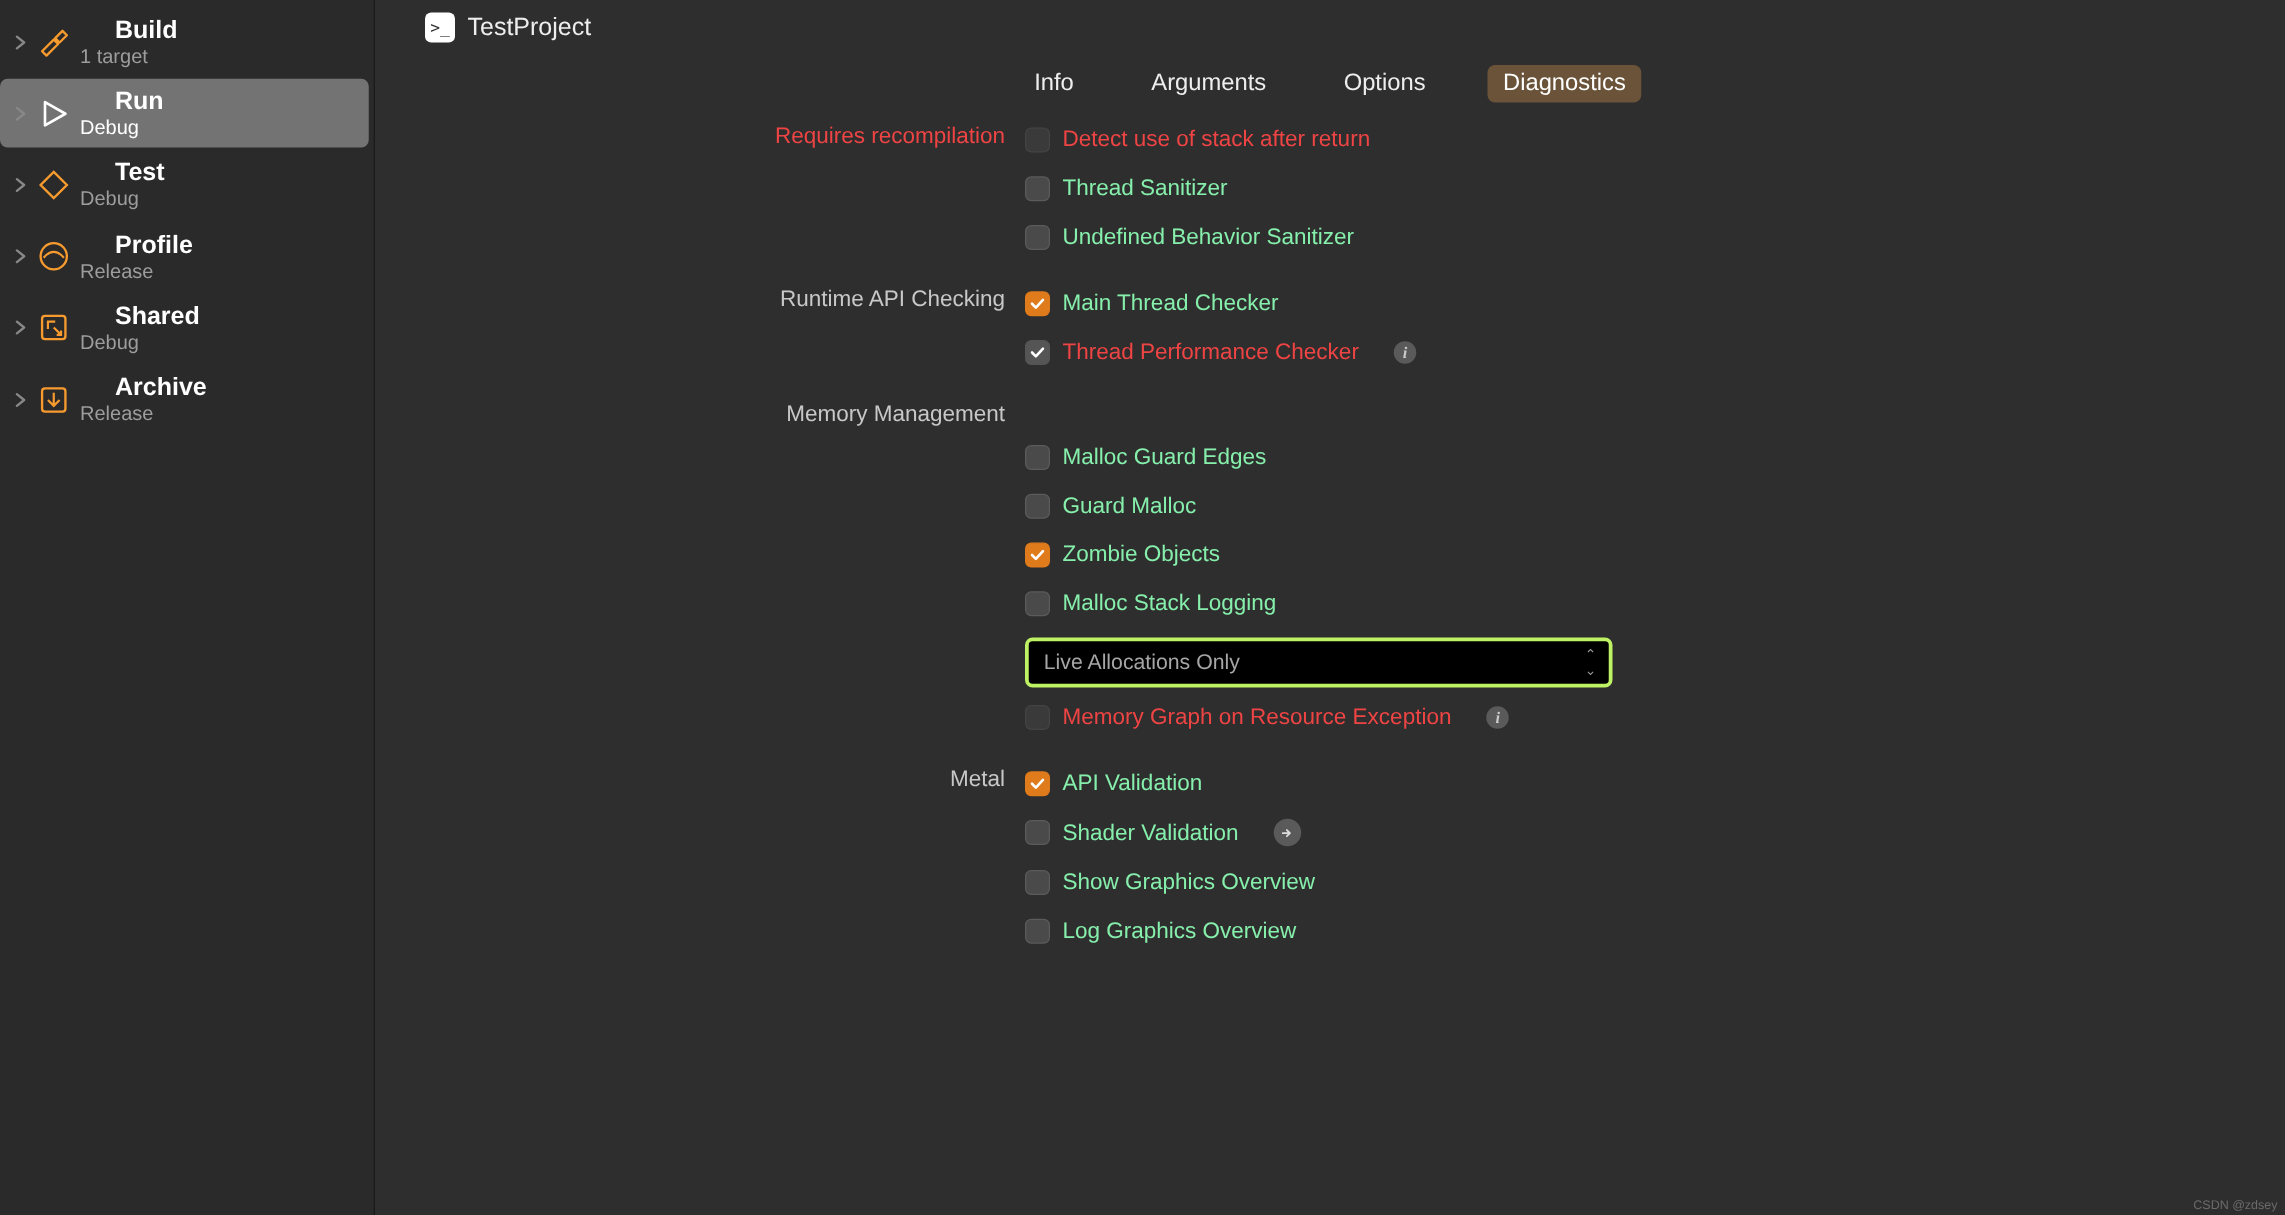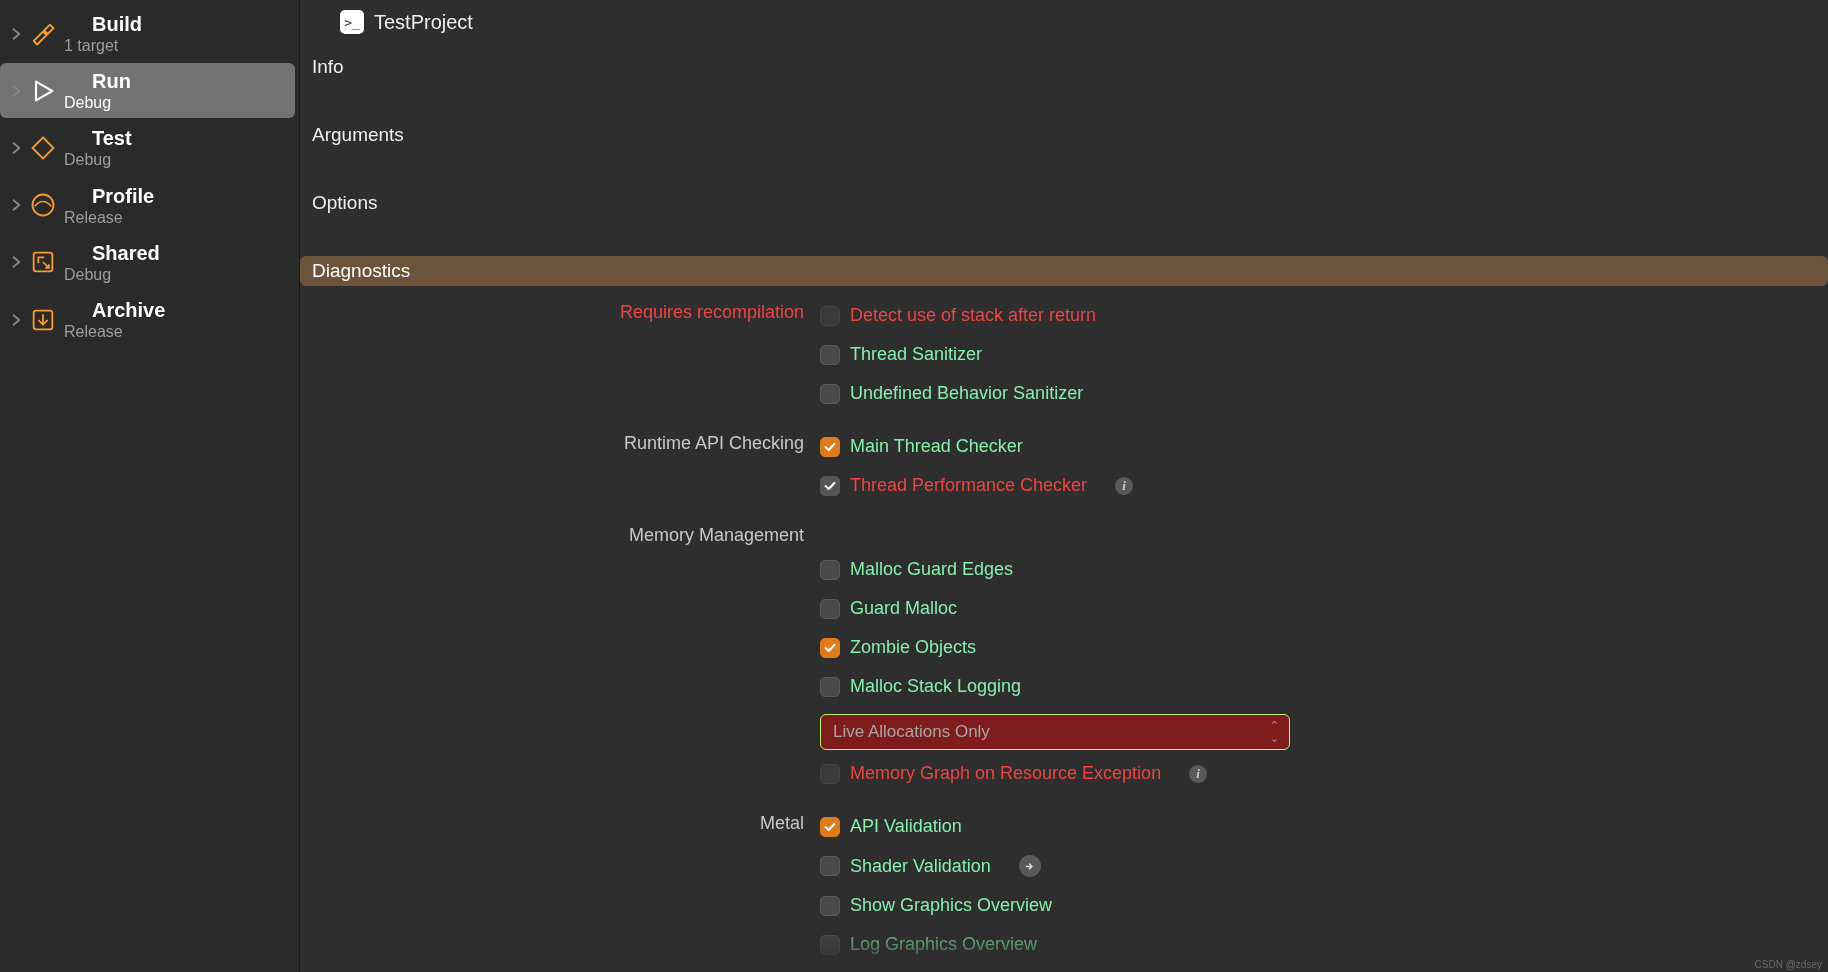--- a/index.html
+++ b/index.html
@@ -73,21 +73,20 @@
     font-family: monospace;
     font-size: 13px;
     color:#333;
   }
   .project-title { font-size: 20px; color:#eee;}
   .tabs {
     display:flex;
     justify-content:center;
     gap: 38px;
     padding: 14px 0 10px 0;
-    flex-direction: column;
   }
   .tab {
     font-size: 19px;
     color: #eee;
     cursor:pointer;
     padding: 4px 12px;
     border-radius: 6px;
   }
   .tab.selected {
     background: #6a5338;
@@ -153,29 +152,29 @@
     background:#5a5a5a;
     display:flex;align-items:center;justify-content:center;
     margin-left: 18px;
     cursor:pointer;
   }
   .arrow-circle svg{width:13px;height:13px;}
   .popup {
     margin-top:4px;
     margin-left: 0;
     width: 470px;
-    background:#7f1d1d;
+    background:#000000;
     color:#a6a6a6;
     border-radius:6px;
     padding: 4px 12px;
     font-size:17px;
     display:flex;
     justify-content:space-between;
     align-items:center;
-    border:1px solid #bef264;
+    border:3px solid #bef264;
   }
   .popup .updn { font-size:11px;color:#999; letter-spacing:-2px;}
   .footer {
     border-top: 1px solid #1d1d1d;
     background:#2e2e2e;
     padding: 18px 40px;
     display:flex;
     align-items:center;
     gap: 20px;
   }

